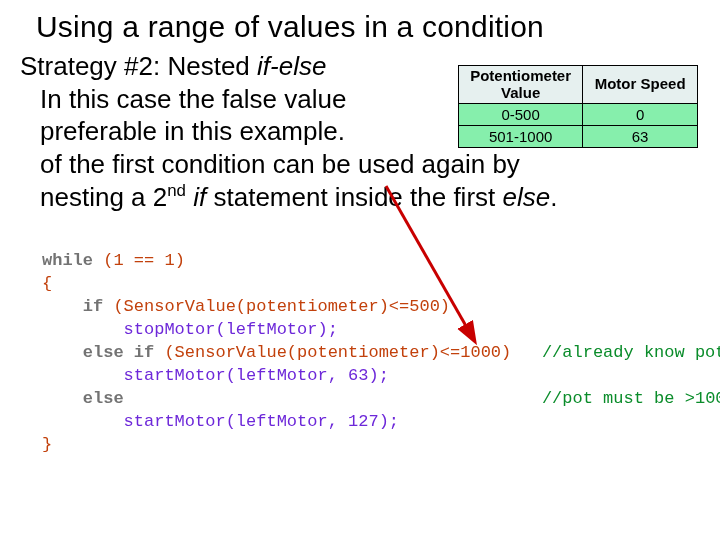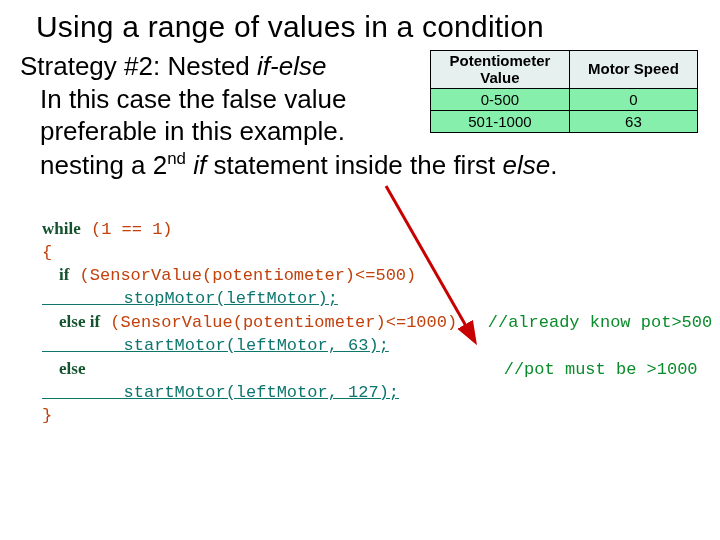--- a/index.html
+++ b/index.html
@@ -24,24 +24,24 @@
     position: relative;
     z-index: 2;
   }
   .para span { white-space: pre-wrap; }
   .indent { margin-left: 20px; }
   em { font-style: italic; }
   sup { font-size: 0.65em; }
 
   .tbl {
     position: absolute;
-    top: 0px;
+    top: 15px;
     right: 22px;
     border-collapse: collapse;
-    width: 268px;
+    width: 240px;
     font-size: 15px;
     z-index: 1;
     background: #fff;
   }
   .tbl th, .tbl td {
     border: 1px solid #000;
     text-align: center;
     padding: 2px 6px;
     background: #86efac;
   }
@@ -53,23 +53,23 @@
   .tbl th:first-child { width: 52%; }
 
   .code {
     font-family: "Courier New", monospace;
     font-size: 17px;
     line-height: 1.35;
     margin: 14px 0 0 22px;
     position: relative;
     white-space: pre;
   }
-  .kw  { color: #14532d; font-weight: bold; font-family: Liberation Serif, serif; }
+  .kw  { color: #737373; font-weight: bold; }
   .pn  { color: #c2410c; }
-  .fn  { color: #0f766e; text-decoration: underline; }
+  .fn  { color: #6d28d9; }
   .com { color: #0a8c2a; }
 
   .arrow-wrap {
     position: absolute;
     left: 378px;
     top: 130px;
     width: 110px;
     height: 170px;
     z-index: 3;
     pointer-events: none;
@@ -100,20 +100,21 @@
     </tr>
   </tbody>
     </table>
 
   <div class="para">
     <div>
       <span>Strategy #2: Nested </span><em>if-else</em>
     </div>
     <div class="indent"><span>In this case the false value</span></div>
     <div class="indent"><span>preferable in this example.</span></div>
+    <div class="indent"><span>of the first condition can be used again by</span></div>
     <div class="indent">
       <span>nesting a 2</span><sup>nd</sup><span> </span><em>if</em><span> statement inside the first </span><em>else</em><span>.</span>
     </div>
   </div>
 
   <div class="arrow-wrap">
     <svg viewBox="0 0 110 170" width="110" height="170">
       <defs>
         <marker id="ah" markerWidth="10" markerHeight="10" refX="6" refY="3" orient="auto">
           <path d="M0,0 L8,3 L0,6 Z" fill="#c80000"></path>

